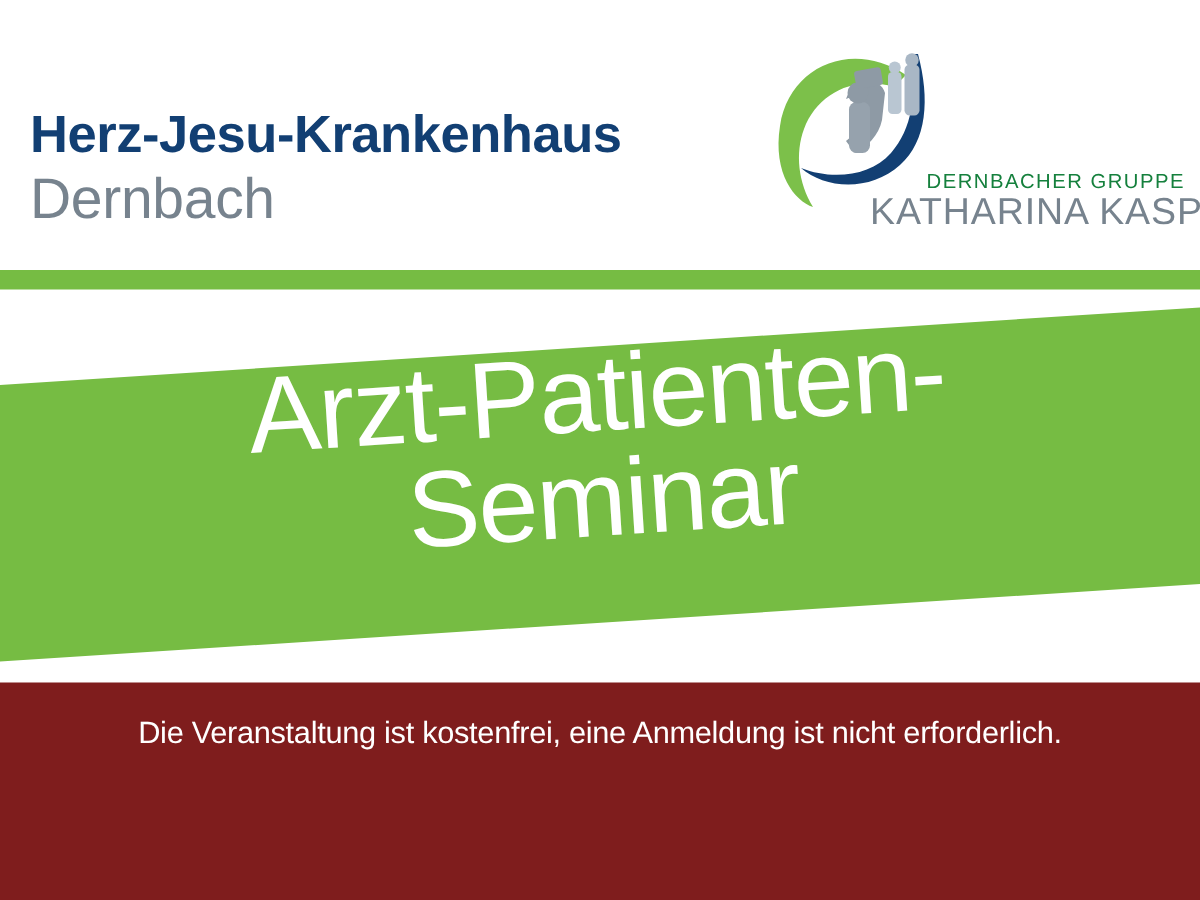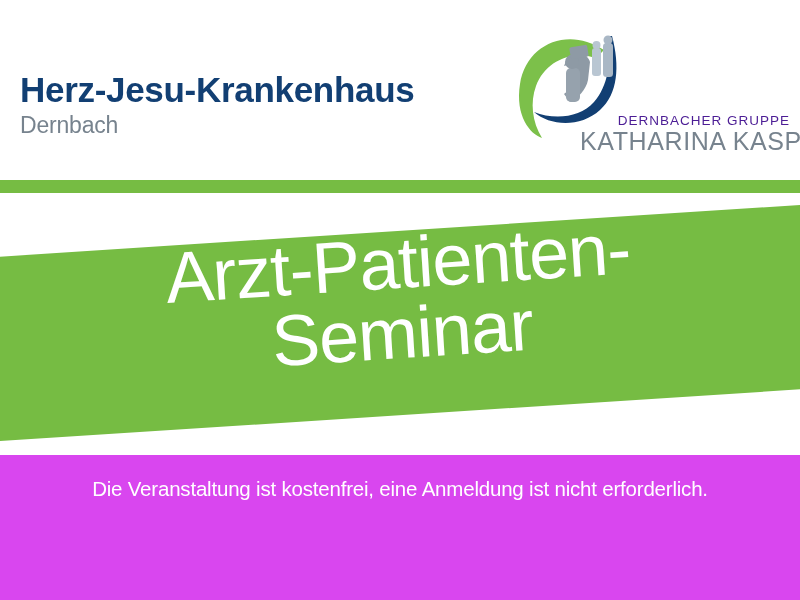--- a/index.html
+++ b/index.html
@@ -34,21 +34,21 @@
     font-weight: bold;
     letter-spacing: -0.3px;
     line-height: 1.0;
     white-space: nowrap;
   }
   .hospital-city {
     position: absolute;
     left: 20px;
     top: 114px;
     color: #77838E;
-    font-size: 23px;
+    font-size: 38px;
     font-weight: normal;
     letter-spacing: -0.2px;
     line-height: 1.0;
     white-space: nowrap;
   }
 
   
   .logo {
     position: absolute;
     left: 508px;
@@ -64,21 +64,21 @@
     height: 120px;
   }
   .logo-text {
     position: absolute;
     right: 0px;
     bottom: 6px;
     text-align: right;
     width: 210px;
   }
   .logo-line-1 {
-    color: #4c1d95;
+    color: #15803d;
     font-size: 13.5px;
     letter-spacing: 1.0px;
     line-height: 1.0;
     white-space: nowrap;
   }
   .logo-line-2 {
     color: #77838E;
     font-size: 25px;
     letter-spacing: 0.6px;
     line-height: 1.15;
@@ -131,21 +131,21 @@
   }
   .band-title .ln { display: block; }
 
   
   .footer {
     position: absolute;
     left: 0;
     top: 455px;
     width: 800px;
     height: 145px;
-    background: #d946ef;
+    background: #7f1d1d;
   }
   .footer-note {
     position: absolute;
     left: 0;
     top: 22px;
     width: 800px;
     text-align: center;
     color: #ffffff;
     font-size: 20.5px;
     font-weight: normal;

